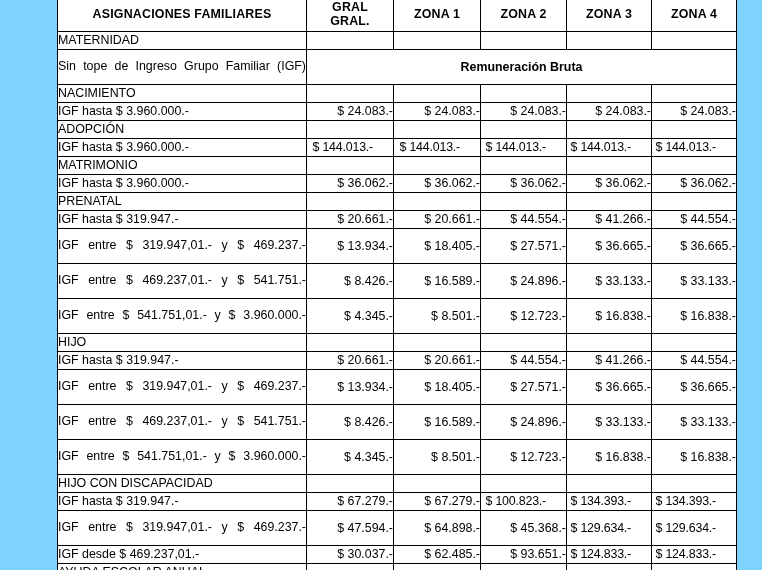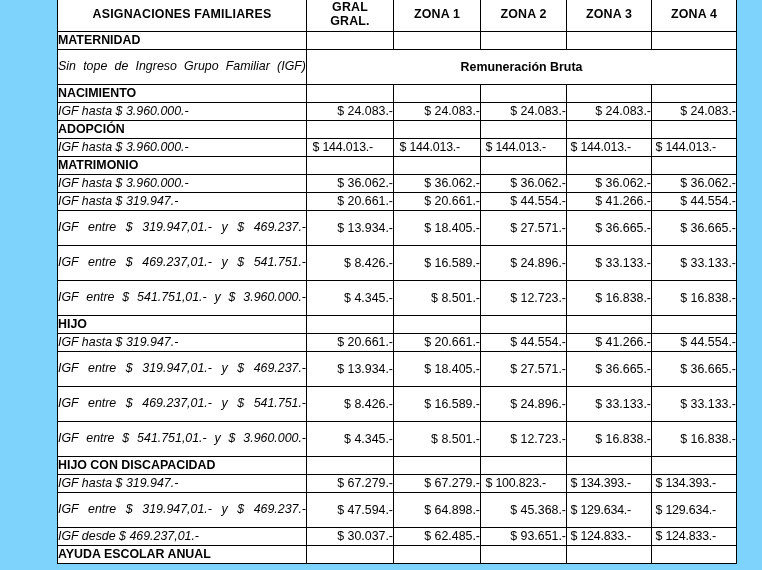--- a/index.html
+++ b/index.html
@@ -59,34 +59,33 @@
     font-weight: bold;
     font-size: 13.2px;
     letter-spacing: 0.2px;
     height: 33px;
     padding: 0 2px;
   }
   .hdr-cell.two-line { line-height: 1.12; }
 
   
   td.section {
-    font-weight: bold;
+    font-weight: normal;
     font-size: 12.6px;
     padding: 1px 0 1px 2px;
     height: 17px;
     white-space: nowrap;
   }
 
   
   td.concept {
     padding: 1px 2px 1px 2px;
     height: 17px;
     white-space: nowrap;
     font-size: 12.4px;
-    font-style: italic;
   }
   td.concept.just {
     white-space: normal;
     text-align: justify;
     text-align-last: justify;
     height: 34px;
     line-height: 1.22;
   }
 
   
@@ -193,20 +192,28 @@
           </tr>
           <tr>
             <td class="concept">IGF hasta $ 3.960.000.-</td>
             <td class="val">$ 36.062.-</td>
             <td class="val">$ 36.062.-</td>
             <td class="val">$ 36.062.-</td>
             <td class="val">$ 36.062.-</td>
             <td class="val">$ 36.062.-</td>
           </tr>
           <tr>
+            <td class="section">PRENATAL</td>
+            <td class="blank"></td>
+            <td class="blank"></td>
+            <td class="blank"></td>
+            <td class="blank"></td>
+            <td class="blank"></td>
+          </tr>
+          <tr>
             <td class="concept">IGF hasta $ 319.947.-</td>
             <td class="val">$ 20.661.-</td>
             <td class="val">$ 20.661.-</td>
             <td class="val">$ 44.554.-</td>
             <td class="val">$ 41.266.-</td>
             <td class="val">$ 44.554.-</td>
           </tr>
           <tr>
             <td class="concept just">IGF entre $ 319.947,01.- y $ 469.237.-</td>
             <td class="val">$ 13.934.-</td>

